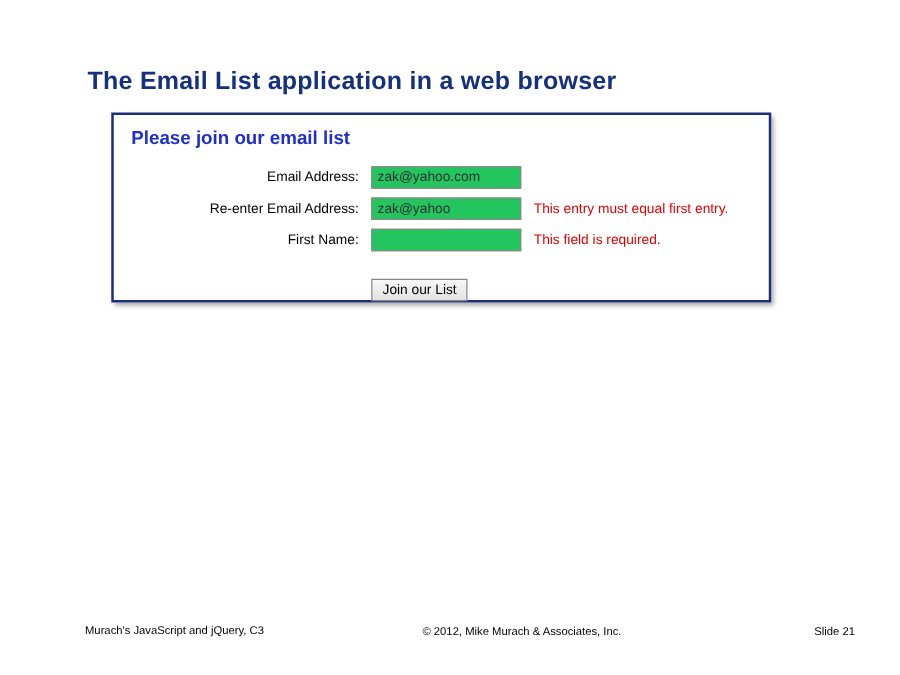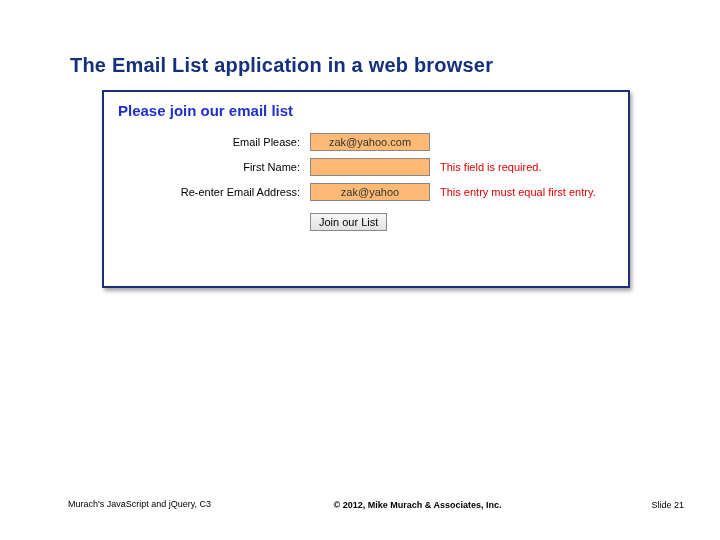--- a/index.html
+++ b/index.html
@@ -15,23 +15,23 @@
       top: 54px;
       left: 70px;
       font-size: 20px;
       font-weight: bold;
       color: #15317e;
       letter-spacing: 0.2px;
     }
     .browser-box {
       position: absolute;
       top: 90px;
-      left: 102px;
+      left: 89px;
       width: 528px;
-      height: 198px;
+      height: 152px;
       border: 2px solid #1c2f7a;
       background: #fff;
       box-shadow: 2px 3px 4px rgba(0,0,0,0.35);
       padding: 10px 14px 12px 14px;
     }
     .form-title {
       color: #1f2fce;
       font-weight: bold;
       font-size: 15px;
       margin-bottom: 12px;
@@ -46,35 +46,34 @@
       width: 192px;
       text-align: right;
       padding-right: 10px;
       font-size: 11px;
       color: #000;
     }
     .form-input {
       width: 120px;
       height: 18px;
       border: 1px solid #888;
-      background: #fdba74;
+      background: #22c55e;
       font-size: 11px;
       padding: 0 4px;
       color: #333;
-      text-align: center;
     }
     .form-error {
       font-size: 11px;
       color: #e00000;
       padding-left: 10px;
     }
     .submit-row {
       display: flex;
       align-items: center;
-      margin-top: 10px;
+      margin-top: 20px;
     }
     .submit-spacer {
       width: 192px;
     }
     .submit-btn {
       font-size: 11px;
       padding: 2px 8px;
       border: 1px solid #888;
       background: linear-gradient(#f7f7f7, #e2e2e2);
       color: #000;
@@ -86,49 +85,49 @@
       right: 36px;
       bottom: 30px;
       display: flex;
       align-items: flex-end;
       justify-content: space-between;
       font-size: 9px;
       color: #000;
       gap: 32px;
     }
     .footer-left { max-width: 170px; line-height: 1.2; }
-    .footer-center { text-align: center; flex: 1; font-weight: bold; }
+    .footer-center { text-align: center; flex: 1; }
     .footer-right { text-align: right; min-width: 60px; }
   </style>
 </head>
 <body>
 
 <div class="slide">
 
   <div class="title">The Email List application in a web browser</div>
 
   <div class="browser-box">
     <div class="form-title">Please join our email list</div>
 
     <div class="form-row">
-      <div class="form-label">Email Please:</div>
+      <div class="form-label">Email Address:</div>
       <input class="form-input" type="text" value="zak@yahoo.com" style="">
       <div class="form-error"></div>
+    </div>
+
+    <div class="form-row">
+      <div class="form-label">Re-enter Email Address:</div>
+      <input class="form-input" type="text" value="zak@yahoo" style="">
+      <div class="form-error">This entry must equal first entry.</div>
     </div>
 
     <div class="form-row">
       <div class="form-label">First Name:</div>
       <input class="form-input" type="text" value="" style="">
       <div class="form-error">This field is required.</div>
-    </div>
-
-    <div class="form-row">
-      <div class="form-label">Re-enter Email Address:</div>
-      <input class="form-input" type="text" value="zak@yahoo" style="">
-      <div class="form-error">This entry must equal first entry.</div>
     </div>
 
     <div class="submit-row">
       <div class="submit-spacer"></div>
       <button class="submit-btn">Join our List</button>
     </div>
   </div>
 
   <div class="footer">
     <div class="footer-left">Murach's JavaScript and jQuery, C3</div>

